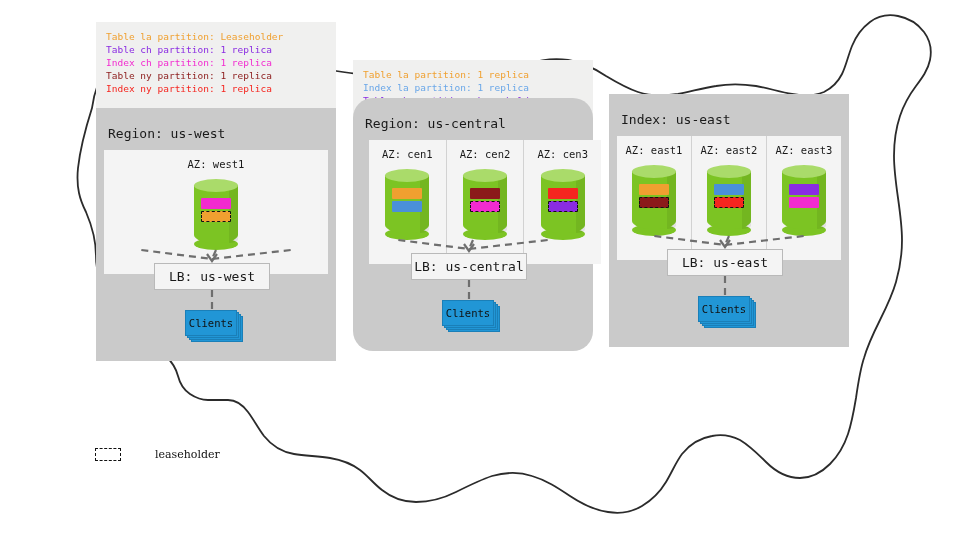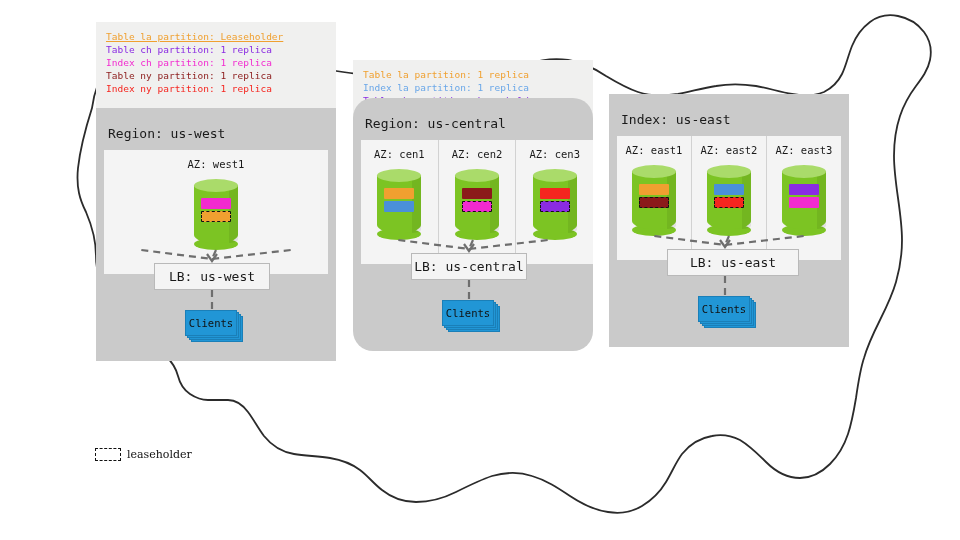--- a/index.html
+++ b/index.html
@@ -109,21 +109,21 @@
   
   #legendkey{
     position:absolute;left:95px;top:448px;z-index:5;
     display:flex;align-items:center;gap:6px;
   }
   #legendkey .box{
     width:26px;height:13px;border:1.6px dashed #111;box-sizing:border-box;
   }
   #legendkey .txt{
     font-family:"DejaVu Serif","Liberation Serif",serif;
-    font-size:11px;color:#111;
+    font-size:11px;color:#111;margin-left:28px;
   }
 </style>
 </head>
 <body>
 
 <div id="stage">
 
   <svg id="usmap" viewBox="0 0 960 540" xmlns="http://www.w3.org/2000/svg">
     <path d="M 92,108
              C 85,130 80,150 78,168
@@ -190,21 +190,21 @@
              C 246,44 230,38 214,34
              C 198,30 182,28 166,30
              C 150,32 136,38 124,48
              C 112,58 104,70 98,84
              C 95,92 93,100 92,108 Z" fill="none" stroke="#2b2b2b" stroke-width="1.8" stroke-linejoin="round" stroke-linecap="round"></path>
   </svg>
 
   <div id="clusters">
       <div class="cluster" style="left: 96px; top: 22px; width: 240px; height: 379px;">
         <div class="legendpanel" style="width: 240px; height: 86px;">
-          <div class="legendline" style="color: rgb(240, 160, 48); text-decoration: underline;">Table la partition: Leaseholder</div>
+          <div class="legendline" style="color: rgb(240, 160, 48);">Table la partition: Leaseholder</div>
           <div class="legendline" style="color: rgb(138, 43, 226);">Table ch partition: 1 replica</div>
           <div class="legendline" style="color: rgb(242, 42, 208);">Index ch partition: 1 replica</div>
           <div class="legendline" style="color: rgb(139, 26, 26);">Table ny partition: 1 replica</div>
           <div class="legendline" style="color: rgb(245, 37, 31);">Index ny partition: 1 replica</div>
         </div>
         <div class="regionpanel" style="left: 0px; top: 86px; width: 240px; height: 253px; text-decoration: underline;">
           <div class="region-title" style="left: 12px; top: 18px;">Region: us-west</div>
           <div class="azrow" style="left: 8px; top: 42px; width: 224px; height: 124px;">
             <div class="azcell">
               <div class="az-label">AZ: west1</div>
@@ -239,21 +239,21 @@
         <div class="legendpanel" style="width: 240px; height: 86px;">
           <div class="legendline" style="color: rgb(240, 160, 48);">Table la partition: 1 replica</div>
           <div class="legendline" style="color: rgb(106, 167, 232);">Index la partition: 1 replica</div>
           <div class="legendline" style="color: rgb(138, 43, 226);">Table ch partition: Leaseholder</div>
           <div class="legendline" style="color: rgb(242, 42, 208);">Index ch partition: Leaseholder</div>
           <div class="legendline" style="color: rgb(139, 26, 26);">Table ny partition: 1 replica</div>
           <div class="legendline" style="color: rgb(245, 37, 31);">Index ny partition: 1 replica</div>
         </div>
         <div class="regionpanel" style="left: 0px; top: 38px; width: 240px; height: 253px; border-radius: 20px;">
           <div class="region-title" style="left: 12px; top: 18px;">Region: us-central</div>
-          <div class="azrow" style="left: 8px; top: 42px; width: 232px; height: 124px;">
+          <div class="azrow" style="left: 16px; top: 42px; width: 232px; height: 124px;">
             <div class="azcell">
               <div class="az-label">AZ: cen1</div>
               <div class="cyl" style="top: 28px;">
                 <div class="bottom"></div>
                 <div class="body"></div>
                 <div class="top"></div>
                 <div class="slots">
                   <div class="slot" style="background: rgb(240, 160, 48);"></div>
                   <div class="slot" style="background: rgb(74, 144, 217);"></div>
                 </div>
@@ -349,21 +349,21 @@
               </div>
             </div>
           </div>
           <svg class="connsvg" width="240" height="253">
             <path d="M 45.333333333333336,142 L 116,151" stroke="#6e6e6e" stroke-width="2.2" stroke-dasharray="7 5" fill="none"></path>
             <path d="M 120,142 L 116,151" stroke="#6e6e6e" stroke-width="2.2" stroke-dasharray="7 5" fill="none"></path>
             <path d="M 194.66666666666669,142 L 116,151" stroke="#6e6e6e" stroke-width="2.2" stroke-dasharray="7 5" fill="none"></path>
             <path d="M 111,146 L 116,153 L 121,146" stroke="#6e6e6e" stroke-width="2.2" fill="none"></path>
             <path d="M 116,182 L 116,202" stroke="#6e6e6e" stroke-width="2.2" stroke-dasharray="7 5" fill="none"></path>
           </svg>
-          <div class="lbbox" style="left: 58px; top: 155px; width: 132px; height: 27px;">LB: us-east</div>
+          <div class="lbbox" style="left: 58px; top: 155px; width: 116px; height: 27px;">LB: us-east</div>
           <div class="clients" style="left: 89px; top: 202px;">
             <div class="sh sh3"></div>
             <div class="sh sh2"></div>
             <div class="sh sh1"></div>
             <div class="front">Clients</div>
           </div>
         </div>
       </div>
     </div>
 

